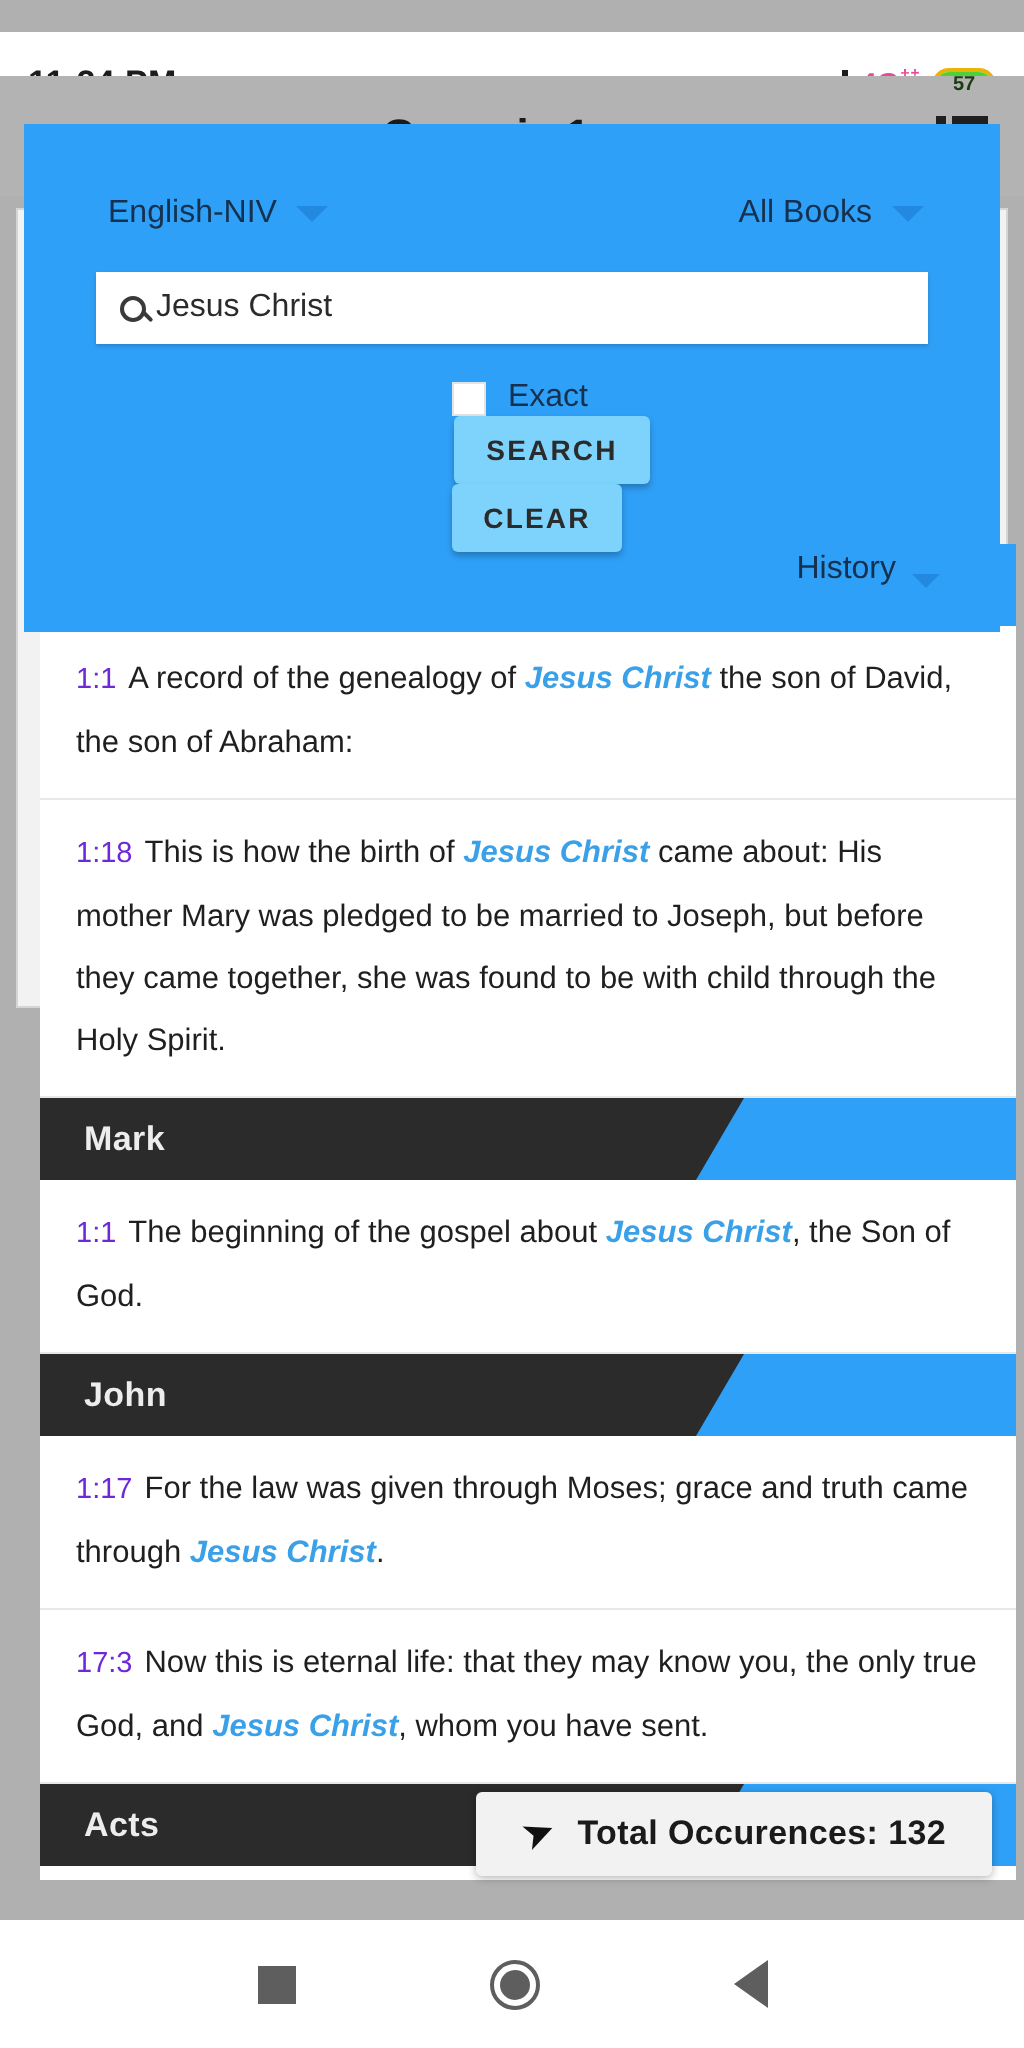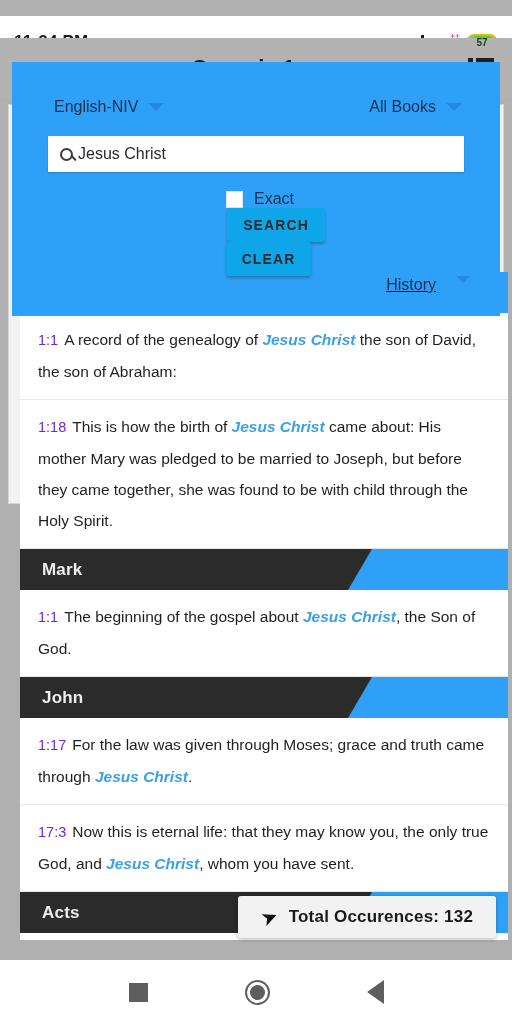--- a/index.html
+++ b/index.html
@@ -86,28 +86,28 @@
     transform: rotate(45deg); right:-6px; bottom:-1px; border-radius:1px;
   }
   .search-value { font-size:16px; color:#2b2b2b; }
   .controls-row {
     display:flex; align-items:center; padding: 18px 30px 0 38px; gap: 0; flex-direction: column;
   }
   .exact-wrap { display:flex; align-items:center; gap:11px; cursor:pointer;}
   .checkbox { width:17px; height:17px; background:#fff; border:1px solid #e3e3e3; }
   .exact-label { font-size:16px; color:#16314f; }
   .btn {
-    background: #0ea5e9; border:none; border-radius:3px;
+    background: #7dd3fc; border:none; border-radius:3px;
     padding: 9px 16px; font-size:14px; font-weight:bold; color:#2b2b2b;
     letter-spacing: 1.1px; font-family:"Liberation Sans", sans-serif;
     box-shadow: 0 2px 3px rgba(0,0,0,.25); cursor:pointer;
   }
   .btn-search { margin-left: 32px; }
   .btn-clear { margin-left: 17px; }
-  .history-wrap { display:flex; align-items:flex-start; gap:20px; margin-left:auto; cursor:pointer;text-decoration:underline;}
+  .history-wrap { display:flex; align-items:flex-end; gap:8px; margin-left:auto; cursor:pointer;}
   .history-label { font-size:16px; color:#16314f; }
   .caret-sm {
     width:0;height:0;border-left:7px solid transparent;border-right:7px solid transparent;
     border-top:7px solid #2389e0;
   }
 
   
   .results {
     position:absolute; top:272px; left:20px; width:488px; height:668px;
     background:#ffffff; overflow:hidden; z-index: 4;

